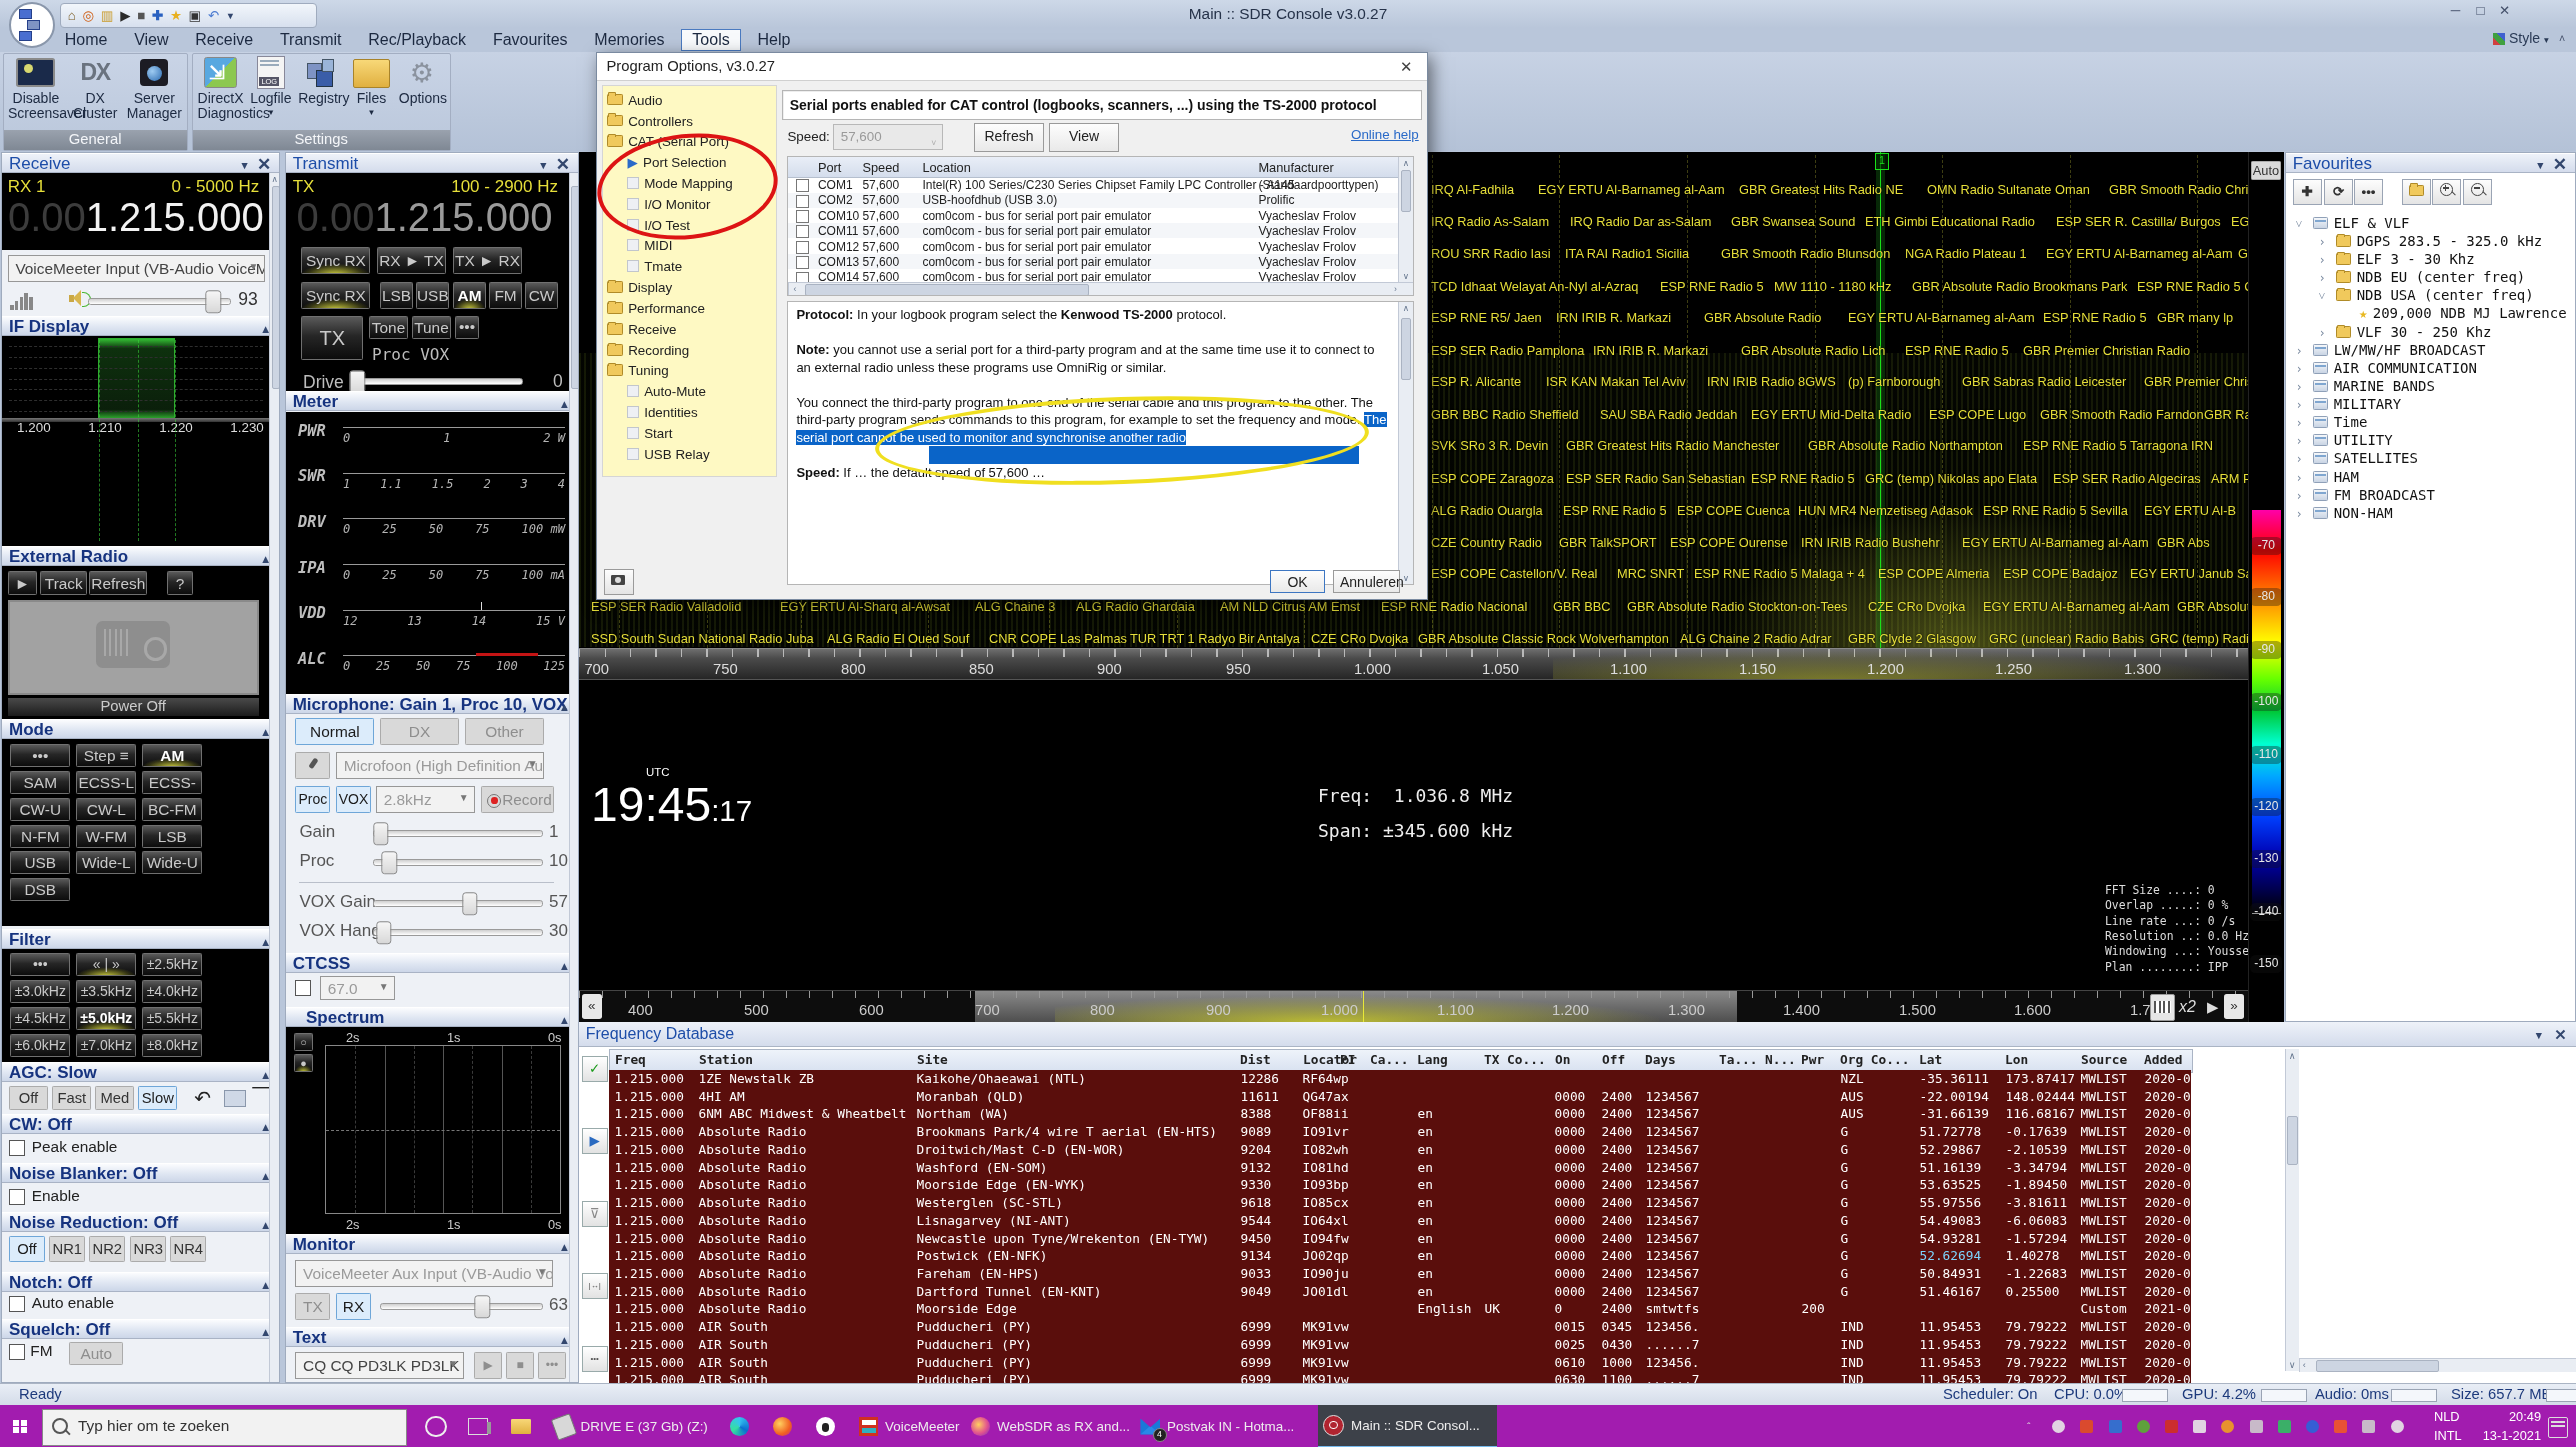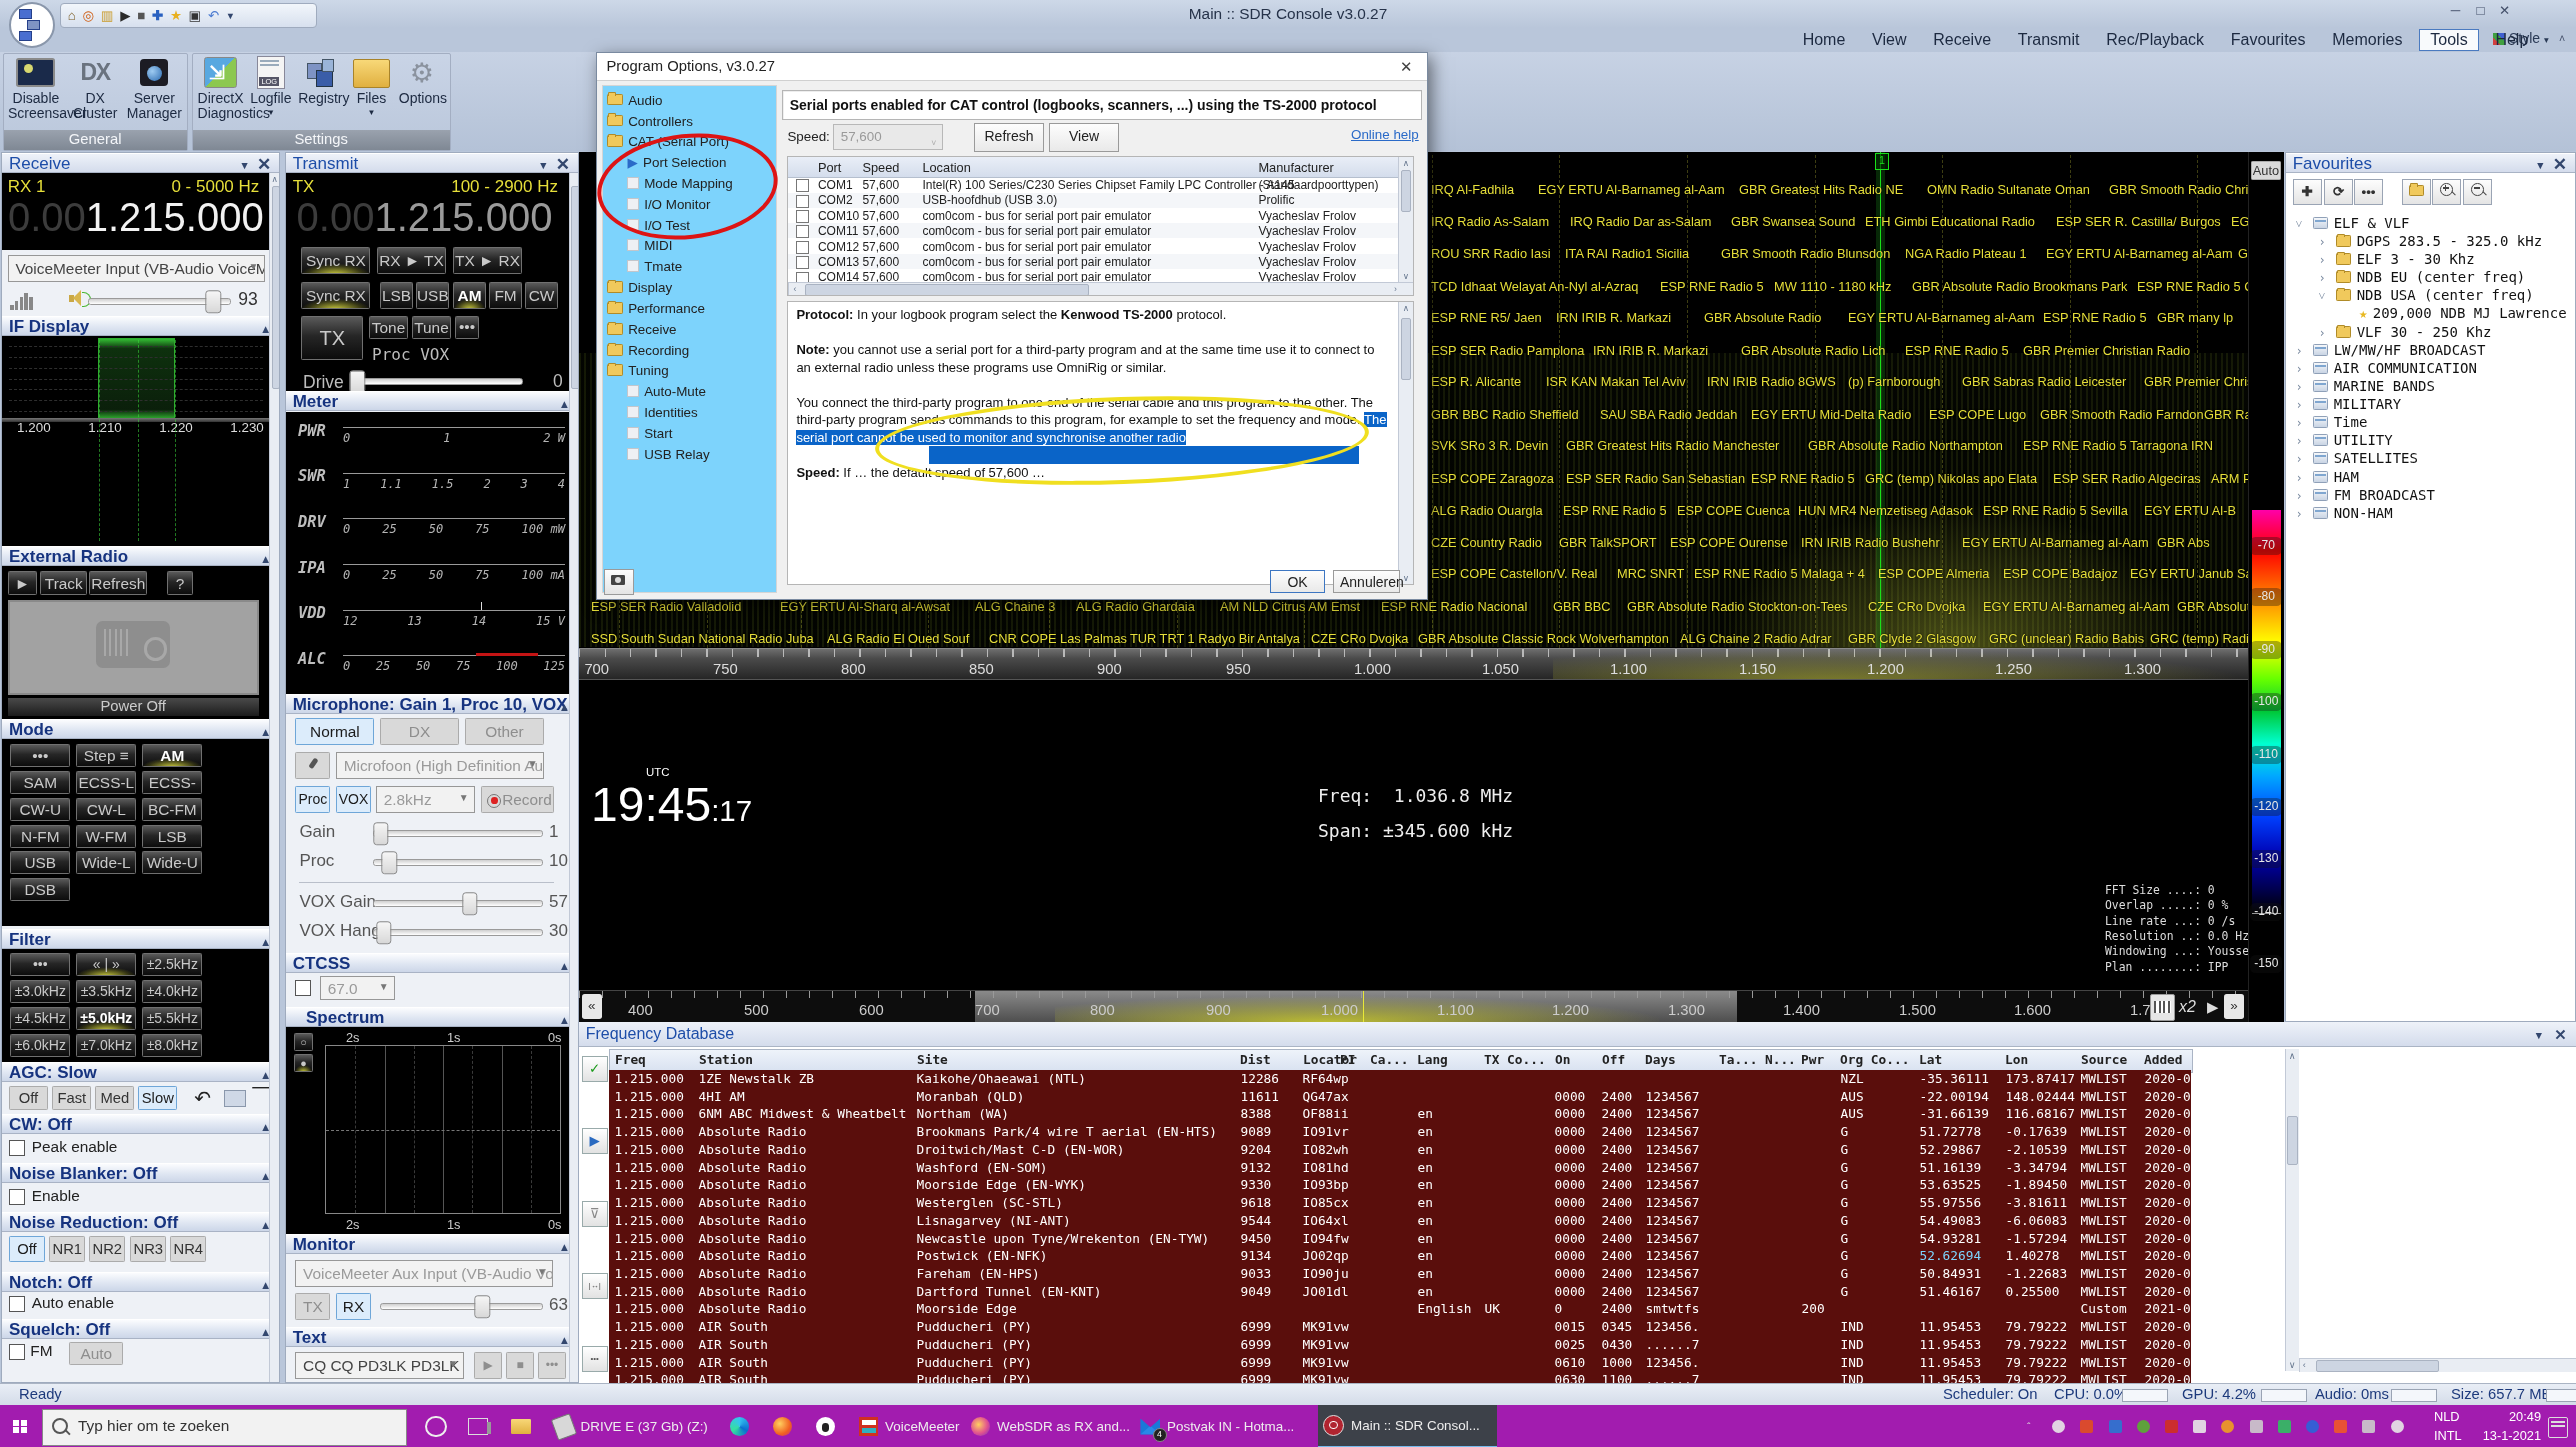--- a/index.html
+++ b/index.html
@@ -71,21 +71,21 @@
     <div class="abs" style="left:0;right:0;top:5.4px;text-align:center;font-size:15.4px;color:#26334a;">Main :: SDR Console v3.0.27</div>
     <div class="abs" style="left:2444px;top:2.7px;width:23px;height:20px;text-align:center;color:#44506a;font-size:13.4px;">─</div>
     <div class="abs" style="left:2469px;top:2.7px;width:23px;height:20px;text-align:center;color:#44506a;font-size:13.4px;">□</div>
     <div class="abs" style="left:2493px;top:2.7px;width:23px;height:20px;text-align:center;color:#44506a;font-size:13.4px;">✕</div>
   </div>
   <div class="abs" style="left:2493px;top:29.5px;width:74px;height:20px;font-size:14px;color:#2a3a55;">
     <span style="display:inline-block;width:12px;height:12px;background:linear-gradient(45deg,#d04040 33%,#40a040 33% 66%,#4060d0 66%);vertical-align:-2px;margin-right:4px;"></span><span>Style</span> <span style="font-size:9.4px;">▾</span>
   </div>
   <div class="abs" style="left:2559px;top:32px;color:#44506a;font-size:10.7px;">˄</div>
 
-  <div id="menubar" class="abs" style="left:0;top:28px;width:2485px;height:24px;display:flex;align-items:center;padding-left:54px;gap:5.4px;font-size:16px;color:#1c2940;justify-content:flex-end;">
+  <div id="menubar" class="abs" style="left:0;top:28px;width:2485px;height:24px;display:flex;align-items:center;padding-left:54px;gap:5.4px;font-size:16px;color:#1c2940;">
       <div style="padding: 1.3px 10.7px;">Home</div>
       <div style="padding: 1.3px 10.7px;">View</div>
       <div style="padding: 1.3px 10.7px;">Receive</div>
       <div style="padding: 1.3px 10.7px;">Transmit</div>
       <div style="padding: 1.3px 10.7px;">Rec/Playback</div>
       <div style="padding: 1.3px 10.7px;">Favourites</div>
       <div style="padding: 1.3px 10.7px;">Memories</div>
       <div style="padding: 1.3px 10.7px; background: rgb(248, 250, 252); border: 0.7px solid rgb(74, 122, 192);">Tools</div>
       <div style="padding: 1.3px 10.7px;">Help</div>
     </div>
@@ -1021,21 +1021,21 @@
         <div style="margin:2.7px 2px;height:2px;background:#ddd;"></div>
         <div style="margin:2.7px 2px;height:2px;background:#ddd;"></div>
       </div>
     </div>
 
   <div id="dialog" class="abs" style="left:596px;top:52px;width:830px;height:546px;background:#f0f0f0;border:0.7px solid #7a8aa0;box-shadow:4px 5.4px 16px rgba(0,0,0,.5);z-index:50;">
     <div class="abs" style="left:0;top:0;width:830px;height:27px;background:#fff;border-bottom:0.7px solid #d0d0d0;">
       <span class="abs" style="left:9.4px;top:4.7px;font-size:14.8px;color:#222;">Program Options, v3.0.27</span>
       <span class="abs" style="left:803px;top:4.7px;font-size:14.8px;color:#444;">✕</span>
     </div>
-    <div id="dlgtree" class="abs" style="left:5.4px;top:32px;width:175px;height:508px;background:#7dd3fc;border:0.7px solid #d5d5d5;box-sizing:border-box;">
+    <div id="dlgtree" class="abs" style="left:5.4px;top:32px;width:175px;height:392px;background:#fef9c3;border:0.7px solid #d5d5d5;box-sizing:border-box;">
         <div style="position: absolute; left: 4px; top: 6.7px; white-space: nowrap; font-size: 13.4px; color: rgb(34, 34, 34);"><span style="display:inline-block;width:0px;"></span><span class="folder"></span><span>Audio</span></div>
         <div style="position: absolute; left: 4px; top: 27.5px; white-space: nowrap; font-size: 13.4px; color: rgb(34, 34, 34);"><span style="display:inline-block;width:0px;"></span><span class="folder"></span><span>Controllers</span></div>
         <div style="position: absolute; left: 4px; top: 48px; white-space: nowrap; font-size: 13.4px; color: rgb(34, 34, 34);"><span style="display:inline-block;width:0px;"></span><span class="folder"></span><span>CAT (Serial Port)</span></div>
         <div style="position: absolute; left: 4px; top: 69px; white-space: nowrap; font-size: 13.4px; color: rgb(34, 34, 34);"><span style="display:inline-block;width:20px;"></span><span style="color:#2a6ac8;margin-right:5.4px;">▶</span><span>Port Selection</span></div>
         <div style="position: absolute; left: 4px; top: 90px; white-space: nowrap; font-size: 13.4px; color: rgb(34, 34, 34);"><span style="display:inline-block;width:20px;"></span><span style="display:inline-block;width:9.4px;height:9.4px;background:#eef0f4;border:0.7px solid #c2c6cc;margin-right:5.4px;vertical-align:-0.7px;"></span><span>Mode Mapping</span></div>
         <div style="position: absolute; left: 4px; top: 111px; white-space: nowrap; font-size: 13.4px; color: rgb(34, 34, 34);"><span style="display:inline-block;width:20px;"></span><span style="display:inline-block;width:9.4px;height:9.4px;background:#eef0f4;border:0.7px solid #c2c6cc;margin-right:5.4px;vertical-align:-0.7px;"></span><span>I/O Monitor</span></div>
         <div style="position: absolute; left: 4px; top: 132px; white-space: nowrap; font-size: 13.4px; color: rgb(34, 34, 34);"><span style="display:inline-block;width:20px;"></span><span style="display:inline-block;width:9.4px;height:9.4px;background:#eef0f4;border:0.7px solid #c2c6cc;margin-right:5.4px;vertical-align:-0.7px;"></span><span>I/O Test</span></div>
         <div style="position: absolute; left: 4px; top: 152px; white-space: nowrap; font-size: 13.4px; color: rgb(34, 34, 34);"><span style="display:inline-block;width:20px;"></span><span style="display:inline-block;width:9.4px;height:9.4px;background:#eef0f4;border:0.7px solid #c2c6cc;margin-right:5.4px;vertical-align:-0.7px;"></span><span>MIDI</span></div>
         <div style="position: absolute; left: 4px; top: 173px; white-space: nowrap; font-size: 13.4px; color: rgb(34, 34, 34);"><span style="display:inline-block;width:20px;"></span><span style="display:inline-block;width:9.4px;height:9.4px;background:#eef0f4;border:0.7px solid #c2c6cc;margin-right:5.4px;vertical-align:-0.7px;"></span><span>Tmate</span></div>
         <div style="position: absolute; left: 4px; top: 194px; white-space: nowrap; font-size: 13.4px; color: rgb(34, 34, 34);"><span style="display:inline-block;width:0px;"></span><span class="folder"></span><span>Display</span></div>

